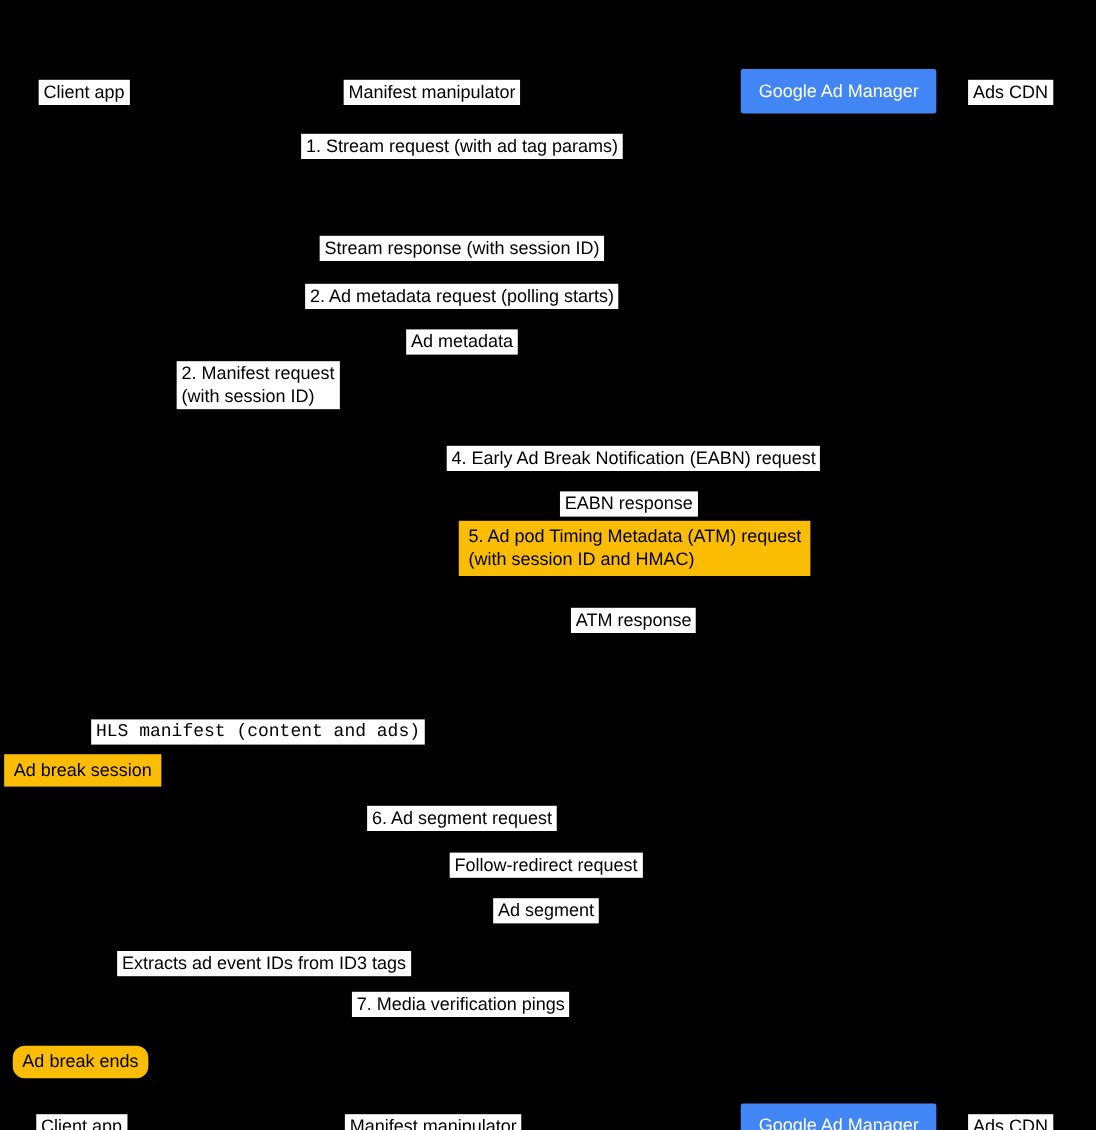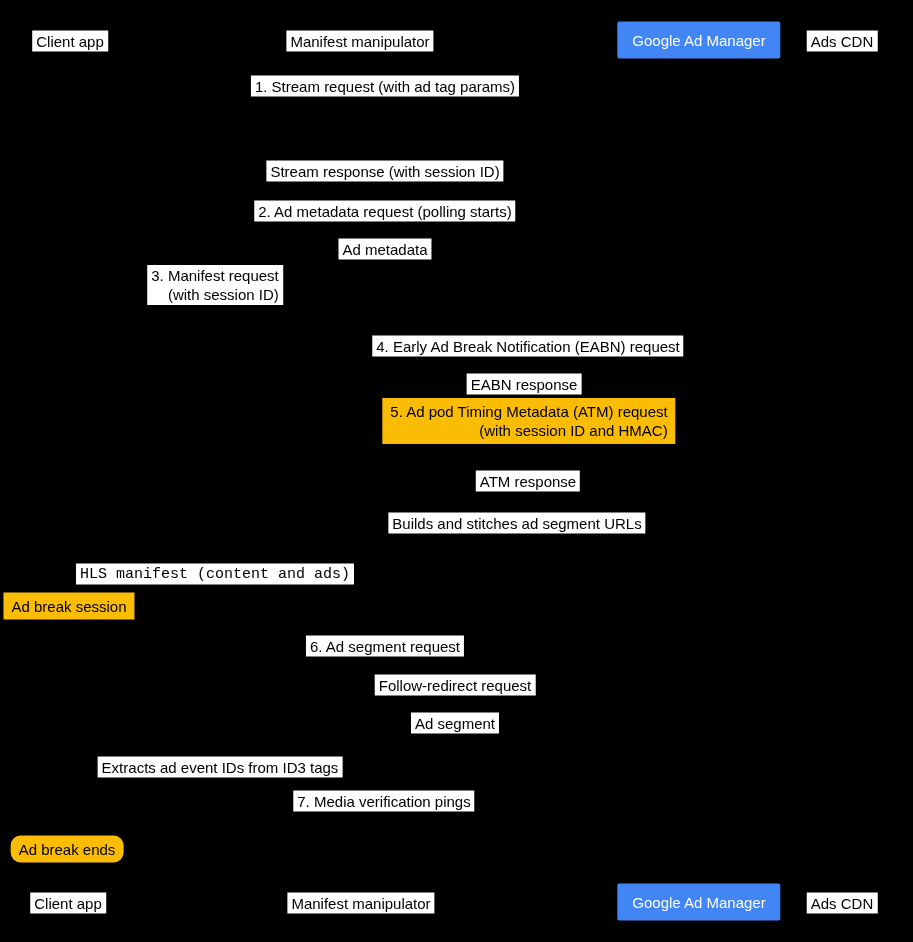--- a/index.html
+++ b/index.html
@@ -17,21 +17,22 @@
   }
   .label {
     position: absolute;
     transform: translate(-50%, -50%);
     background: var(--label-bg, #ffffff);
     color: var(--label-text, #000000);
     font-size: 15px;
     line-height: 19px;
     padding: 1px 4px;
     white-space: pre-line;
-    text-align: right;
+    text-align: left;
+    margin-top: 36px;
   }
   .note {
     background: var(--note-bg, #fbbc04);
     color: #000000;
     padding: 4px 8px;
   }
   .actor {
     font-size: 15px;
   }
   .actor-blue {
@@ -54,33 +55,32 @@
 
   <div class="label" style="left:385px; top:86px;">1. Stream request (with ad tag params)</div>
 
 
   <div class="label" style="left:385px; top:171px;">Stream response (with session ID)</div>
 
   <div class="label" style="left:385px; top:211px;">2. Ad metadata request (polling starts)</div>
 
   <div class="label" style="left:385px; top:249px;">Ad metadata</div>
 
-  <div class="label" style="left:215px; top:285px;">3. Manifest request
+  <div class="label" style="left:215px; top:285px;">2. Manifest request
 (with session ID)</div>
 
   <div class="label" style="left:528px; top:346px;">4. Early Ad Break Notification (EABN) request</div>
 
   <div class="label" style="left:524px; top:384px;">EABN response</div>
 
   <div class="label note" style="left:529px; top:421px;">5. Ad pod Timing Metadata (ATM) request
 (with session ID and HMAC)</div>
 
   <div class="label" style="left:528px; top:481px;">ATM response</div>
 
-  <div class="label" style="left:517px; top:523px;">Builds and stitches ad segment URLs</div>
 
   <div class="label" style="left:215px; top:574px;font-family:Liberation Mono, monospace;">HLS manifest (content and ads)</div>
 
   <div class="label note" style="left:69px; top:606px;">Ad break session</div>
 
   <div class="label" style="left:385px; top:646px;">6. Ad segment request</div>
 
   <div class="label" style="left:455px; top:685px;">Follow-redirect request</div>
 
   <div class="label" style="left:455px; top:723px;">Ad segment</div>

